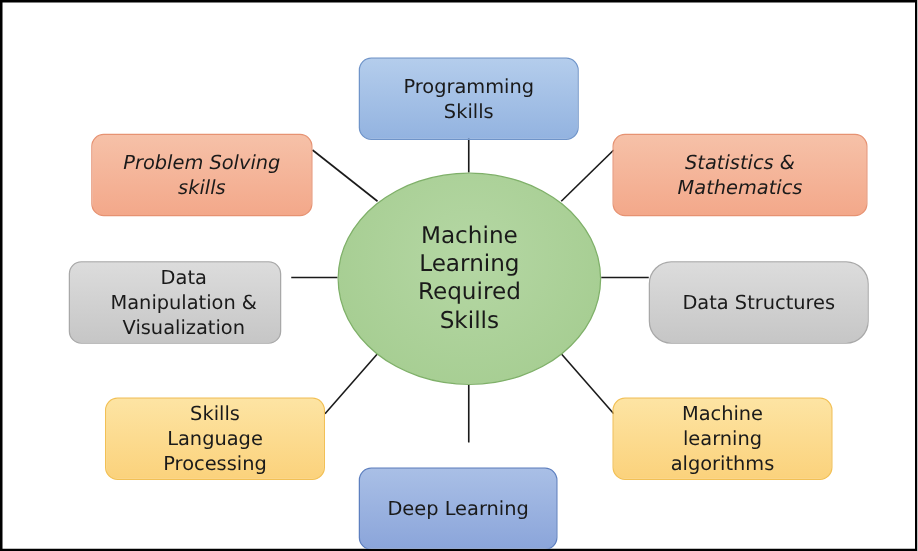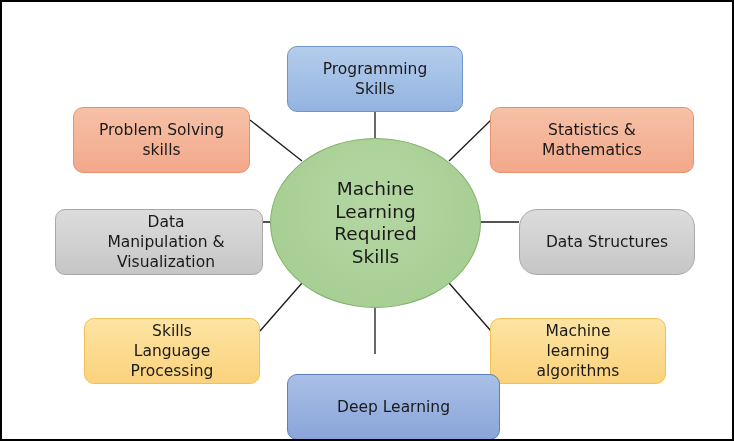--- a/index.html
+++ b/index.html
@@ -21,21 +21,21 @@
     text-align: center;
     font-size: 15.5px;
     line-height: 20px;
     color: #1a1a1a;
     white-space: pre-line;
     padding: 0 6px;
     margin-top: 20px;
   }
   .blue   { background: linear-gradient(#b4cdec, #93b3e0); border: 1px solid #6f94c9; }
   .blue2  { background: linear-gradient(#a9bfe6, #8ba5da); border: 1px solid #5d7fbf; }
-  .orange { background: linear-gradient(#f6c1a8, #f3a88a); border: 1px solid #e69272; }
+  .orange { background: linear-gradient(#f6c1a8, #f3a88a); border: 1px solid #e69272; font-style: italic; }
   .gray   { background: linear-gradient(#dcdcdc, #c6c6c6); border: 1px solid #a8a8a8; }
   .yellow { background: linear-gradient(#fde4a3, #fbd27c); border: 1px solid #f2c055; }
   .center {
     position: absolute;
     left: 268px; top: 136px; width: 211px; height: 170px;
     border-radius: 50%;
     box-sizing: border-box;
     background: radial-gradient(ellipse at 50% 40%, #b5d7a4, #a2cb8d);
     border: 1px solid #7fb069;
     display: flex; align-items: center; justify-content: center;
@@ -66,27 +66,27 @@
 
   <div class="node orange" style="left:488px; top:85px; width:204px; height:66px;">Statistics &amp;
 Mathematics</div>
 
   <div class="node gray" style="left:517px; top:187px; width:176px; height:66px;border-radius:18px;">Data Structures</div>
 
   <div class="node yellow" style="left:488px; top:296px; width:176px; height:66px;">Machine
 learning
 algorithms</div>
 
-  <div class="node blue2" style="left:285px; top:352px; width:213px; height:66px;">Deep Learning</div>
+  <div class="node blue2" style="left:285px; top:352px; width:159px; height:66px;">Deep Learning</div>
 
   <div class="node yellow" style="left:82px; top:296px; width:176px; height:66px;">Skills
 Language
 Processing</div>
 
-  <div class="node gray" style="left:53px; top:187px; width:208px; height:66px;padding-left:20px;">Data
+  <div class="node gray" style="left:53px; top:187px; width:170px; height:66px;padding-left:20px;">Data
 Manipulation &amp;
 Visualization</div>
 
   <div class="node orange" style="left:71px; top:85px; width:177px; height:66px;">Problem Solving
 skills</div>
 
   <div class="center">Machine
 Learning
 Required
 Skills</div>

